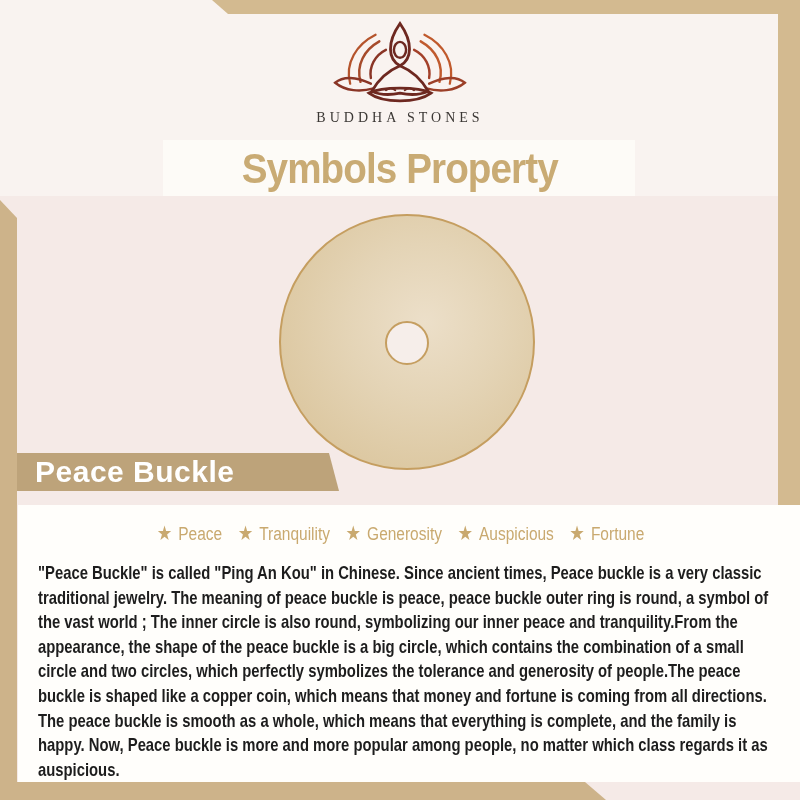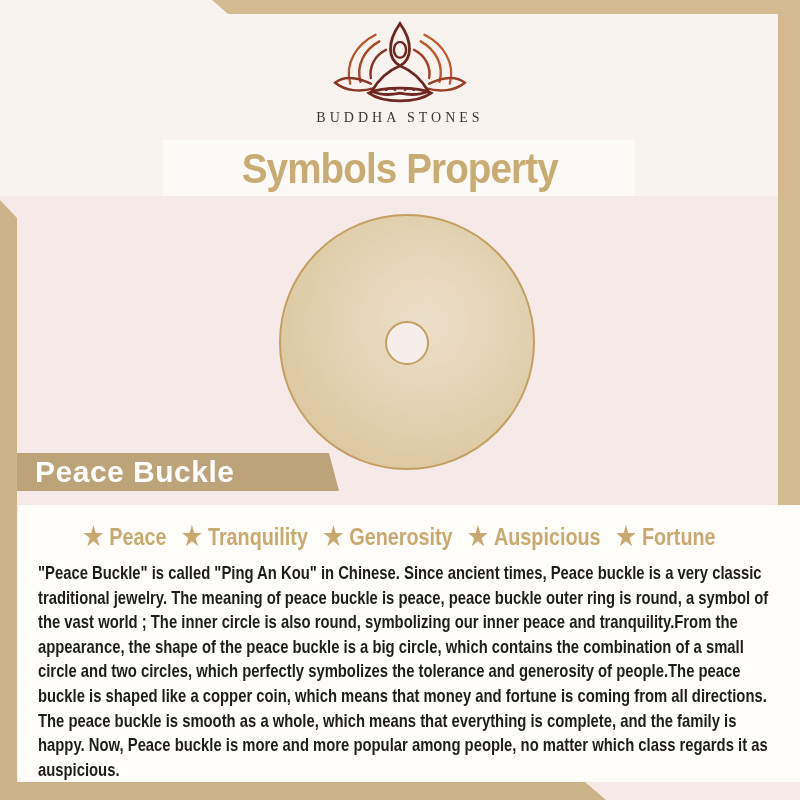--- a/index.html
+++ b/index.html
@@ -49,21 +49,21 @@
     position:absolute;left:17px;top:453px;width:322px;height:38px;background:#bda37a;
     clip-path:polygon(0 0,calc(100% - 10px) 0,100% 100%,0 100%);
     color:#ffffff;font-weight:bold;font-size:30px;line-height:38px;
     padding-left:18px;box-sizing:border-box;letter-spacing:0.5px;
   }
   
   .content-panel{position:absolute;left:18px;top:505px;width:782px;height:277px;background:#fffefb;}
   
   .highlights{
     position:absolute;left:18px;top:521px;width:764px;text-align:center;
-    color:#c9a96f;font-weight:bold;font-size:23px;white-space:nowrap;
+    color:#c9a96f;font-weight:normal;font-size:18px;white-space:nowrap;
   }
   .highlights .squeeze{display:inline-block;transform:scaleX(0.86);transform-origin:center;}
   .highlight-item{display:inline-block;margin:0 9px;}
   .star{font-size:1.12em;margin-right:7px;}
   
   .paragraph{
     position:absolute;left:38px;top:561px;width:940px;
     font-size:19px;font-weight:bold;line-height:24.6px;color:#1d1d1d;
     transform:scaleX(0.78);transform-origin:0 0;
   }

